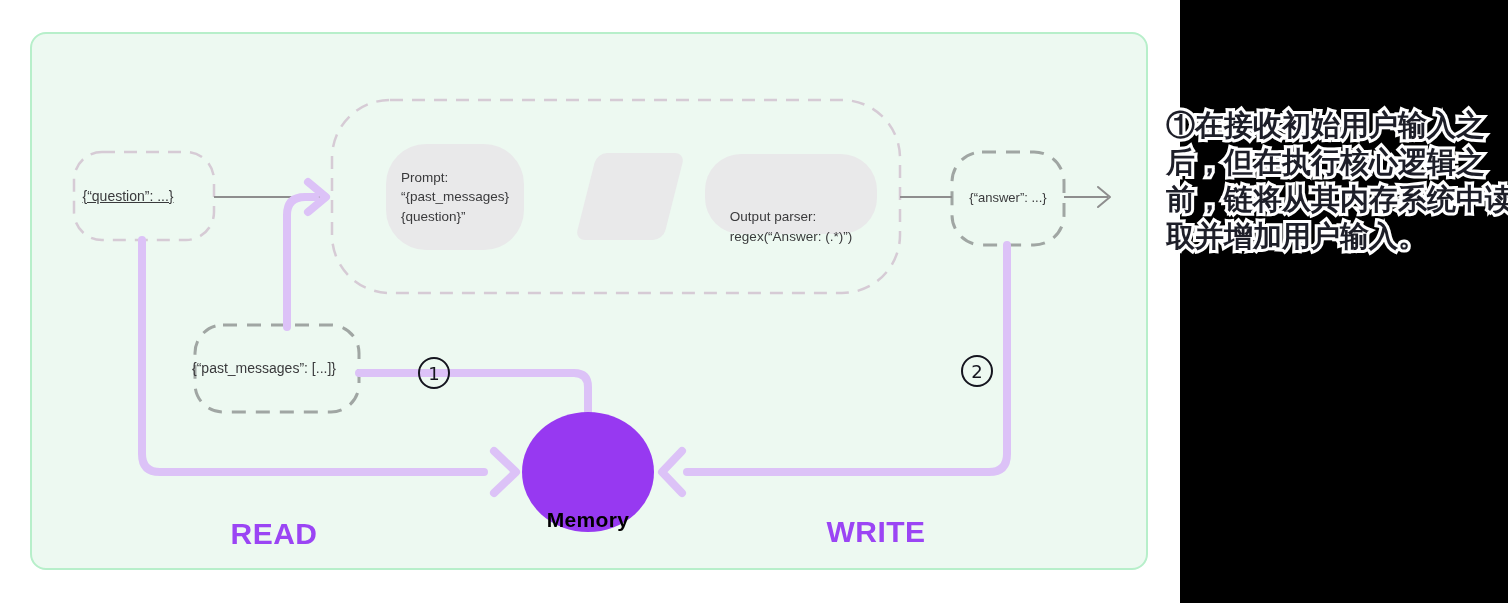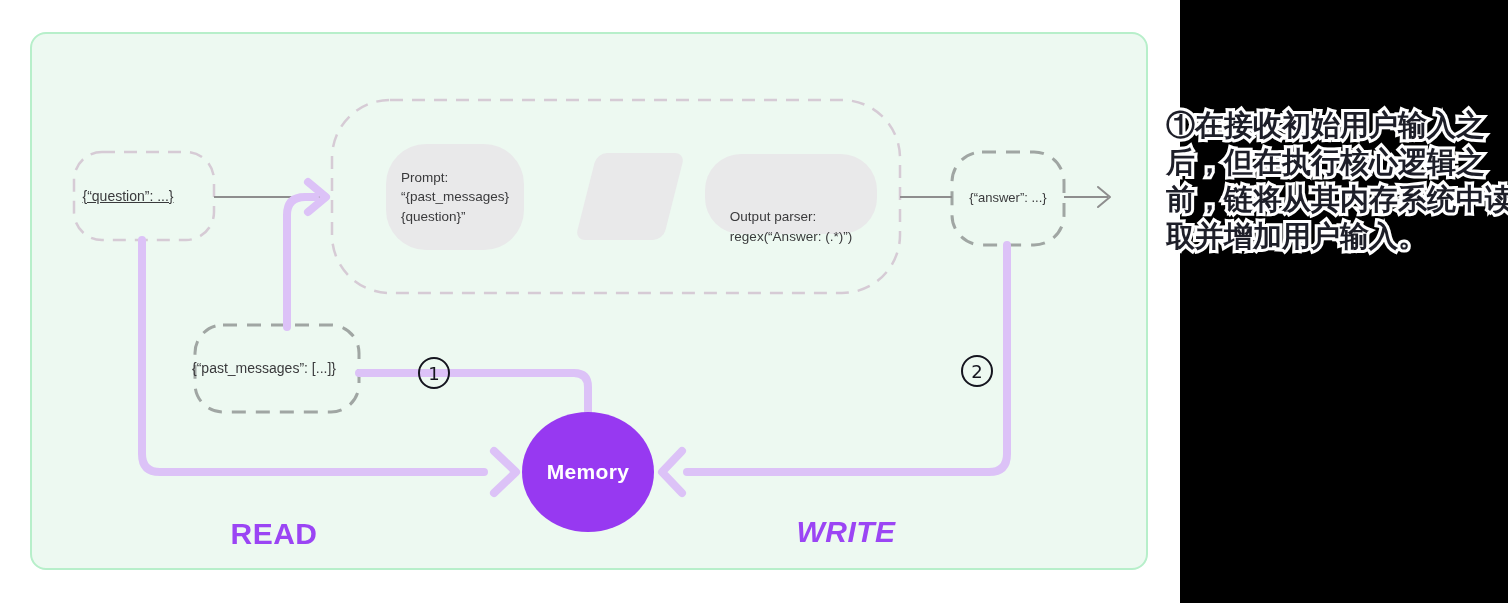--- a/index.html
+++ b/index.html
@@ -56,22 +56,22 @@
     background: var(--node-fill, #e9e9ea);
     transform: skewX(-14.2deg);
     border-radius: 10px;
   }
 
   .memory {
     position: absolute; left: 490px; top: 378px;
     width: 132px; height: 120px;
     background: var(--memory-fill, #9739f1);
     border-radius: 50%;
-    display: flex; align-items: center; justify-content: center;
-    color: #ffffff; font-weight: 700; font-size: 21px;
+    display: flex; align-items: flex-end; justify-content: center;
+    color: #000000; font-weight: 700; font-size: 21px;
     letter-spacing: 0.3px;
   }
 
   .marker {
     position: absolute;
     width: 32px; height: 32px;
     border: 2.5px solid #15151f;
     border-radius: 50%;
     box-sizing: border-box;
     display: flex; align-items: center; justify-content: center;
@@ -82,21 +82,21 @@
   .marker-2 { left: 929px; top: 321px; }
 
   .flow-word {
     position: absolute;
     width: 170px; text-align: center;
     font-size: 30px; font-weight: 600;
     color: var(--read-write, #9b45f4);
     letter-spacing: 0.5px;
   }
   .word-read  { left: 157px; top: 483px; }
-  .word-write { left: 729px; top: 481px; font-style: italic; }
+  .word-write { left: 759px; top: 481px; }
 
   
   .notes-panel {
     position: absolute; left: 1180px; top: 0;
     width: 328px; height: 603px;
     background: var(--panel-bg, #000000);
   }
   .note {
     position: absolute; left: -28px;
     width: 356px;

